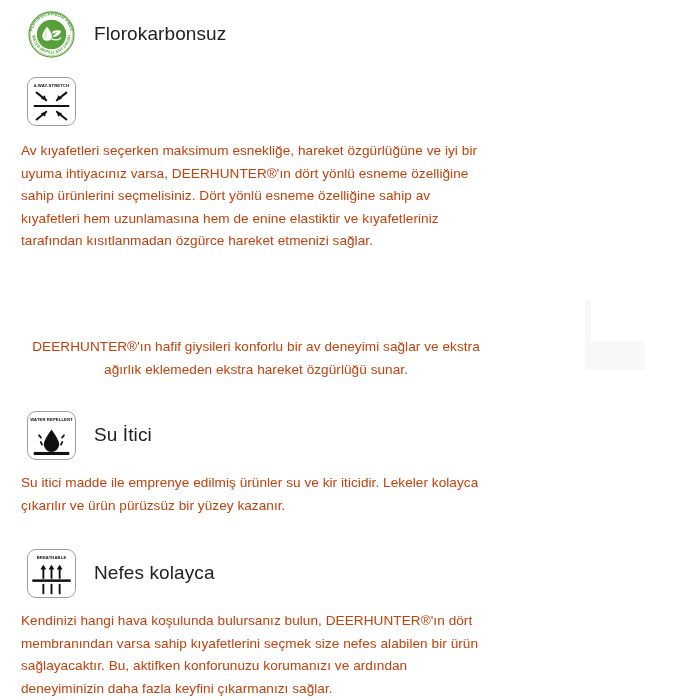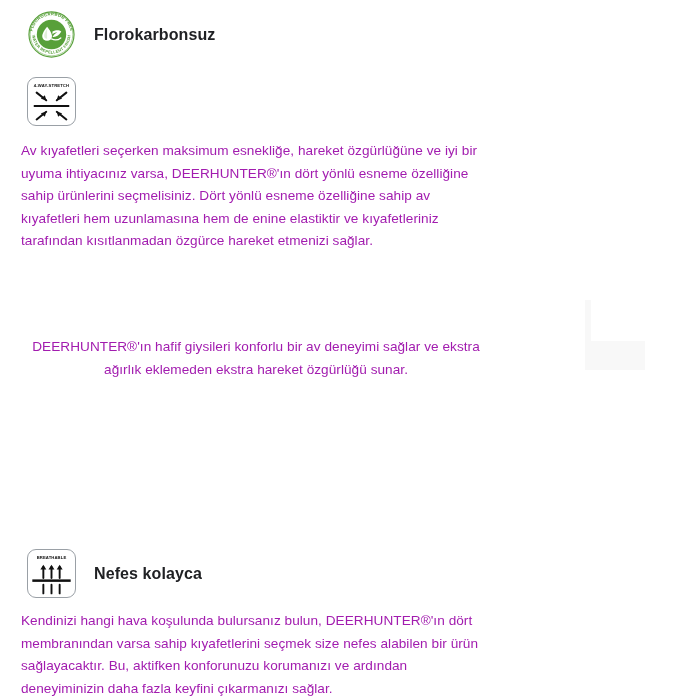--- a/index.html
+++ b/index.html
@@ -109,35 +109,35 @@
     width: 100%;
     height: 36px;
   }
   .icon-art svg { display: block; width: 100%; height: 100%; }
 
   
   .logo-circle { width: 49px; height: 49px; }
   .logo-circle svg { display: block; width: 100%; height: 100%; }
 
   .feature-title {
-    font-size: 16px;
-    font-weight: 700;
+    font-size: 19px;
+    font-weight: 400;
     color: #202124;
     letter-spacing: 0.1px;
     line-height: 1.2;
     white-space: nowrap;
   }
 
   .feature-body {
     margin: 0;
     padding: 0 0 0 21px;
     max-width: 470px;
     font-size: 13.6px;
     line-height: 22.5px;
-    color: #a21caf;
+    color: #c2410c;
     letter-spacing: 0.05px;
   }
 
   
   #f-fluorocarbon { top: 10px; }
   #f-stretch      { top: 77px; }
   #p-stretch      { position: absolute; top: 140px; left: 0; }
   #f-lightweight  { top: 275px; }
   #p-lightweight  { position: absolute; top: 336px; left: 0; text-align: center; }
   #f-water        { top: 411px; }
@@ -213,20 +213,43 @@
             </svg>
           </div>
         </div>
       </div>
     </div>
   </div>
   <p class="feature-body" id="p-stretch">Av kıyafetleri seçerken maksimum esnekliğe, hareket özgürlüğüne ve iyi bir uyuma ihtiyacınız varsa, DEERHUNTER®'ın dört yönlü esneme özelliğine sahip ürünlerini seçmelisiniz. Dört yönlü esneme özelliğine sahip av kıyafetleri hem uzunlamasına hem de enine elastiktir ve kıyafetleriniz tarafından kısıtlanmadan özgürce hareket etmenizi sağlar.</p>
 
   <p class="feature-body" id="p-lightweight">DEERHUNTER®'ın hafif giysileri konforlu bir av deneyimi sağlar ve ekstra ağırlık eklemeden ekstra hareket özgürlüğü sunar.</p>
 
+  <div class="feature" id="f-water">
+    <div class="feature-head">
+      <div class="badge">
+        <div class="icon-box">
+          <div class="icon-caption">WATER REPELLENT</div>
+          <div class="icon-art">
+            <svg viewBox="0 0 49 36" aria-hidden="true">
+              <path d="M24.5 6 C24.5 6 16.5 16.5 16.5 21.5 a8 8 0 0 0 16 0 C32.5 16.5 24.5 6 24.5 6 Z" fill="#111"></path>
+              <g stroke="#111" stroke-width="1.8" stroke-linecap="round">
+                <line x1="11.5" y1="12" x2="13.5" y2="14.5"></line>
+                <line x1="13.2" y1="19" x2="14.6" y2="21.8"></line>
+                <line x1="37.5" y1="12" x2="35.5" y2="14.5"></line>
+                <line x1="35.8" y1="19" x2="34.4" y2="21.8"></line>
+              </g>
+              <rect x="6" y="29.4" width="37" height="3.2" fill="#111"></rect>
+            </svg>
+          </div>
+        </div>
+      </div>
+      <div class="feature-title">Su İtici</div>
+    </div>
+  </div>
+  <p class="feature-body" id="p-water">Su itici madde ile emprenye edilmiş ürünler su ve kir iticidir. Lekeler kolayca çıkarılır ve ürün pürüzsüz bir yüzey kazanır.</p>
 
   <div class="feature" id="f-breathable">
     <div class="feature-head">
       <div class="badge">
         <div class="icon-box">
           <div class="icon-caption">BREATHABLE</div>
           <div class="icon-art">
             <svg viewBox="0 0 49 36" aria-hidden="true">
               <g stroke="#111" stroke-width="2" stroke-linecap="round" fill="#111">
                 <line x1="16" y1="17" x2="16" y2="5.5"></line>

